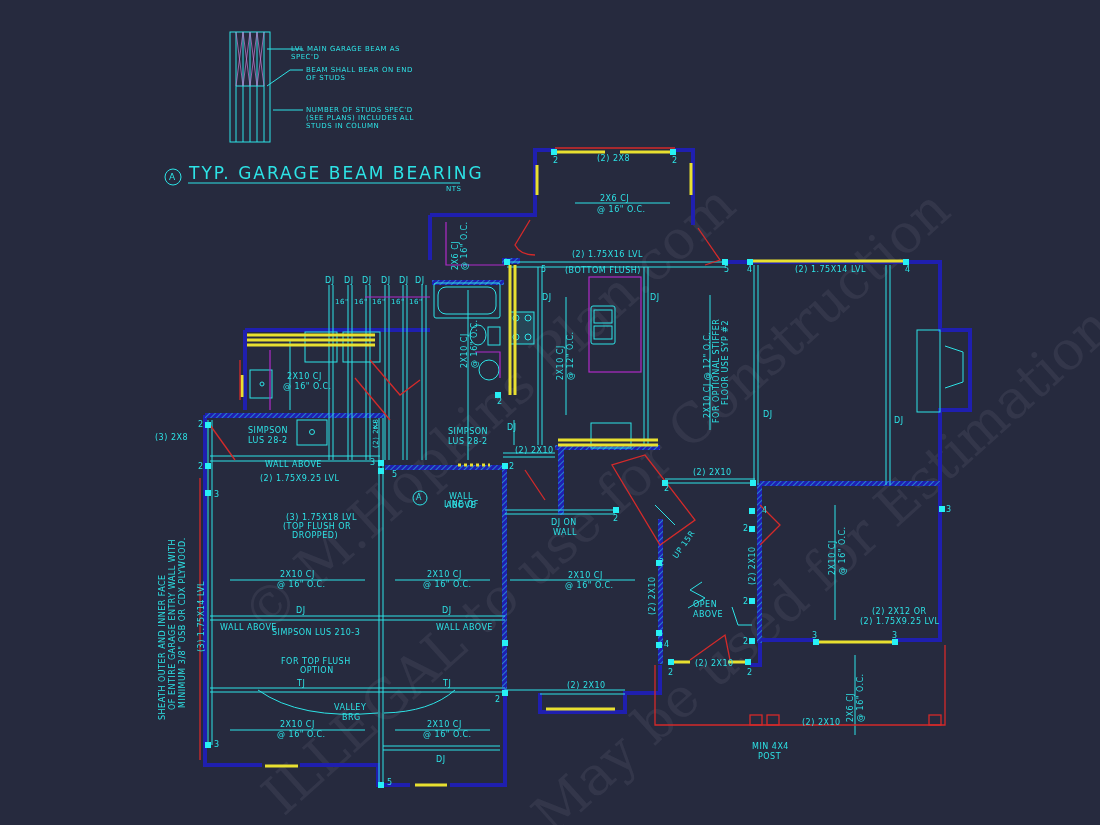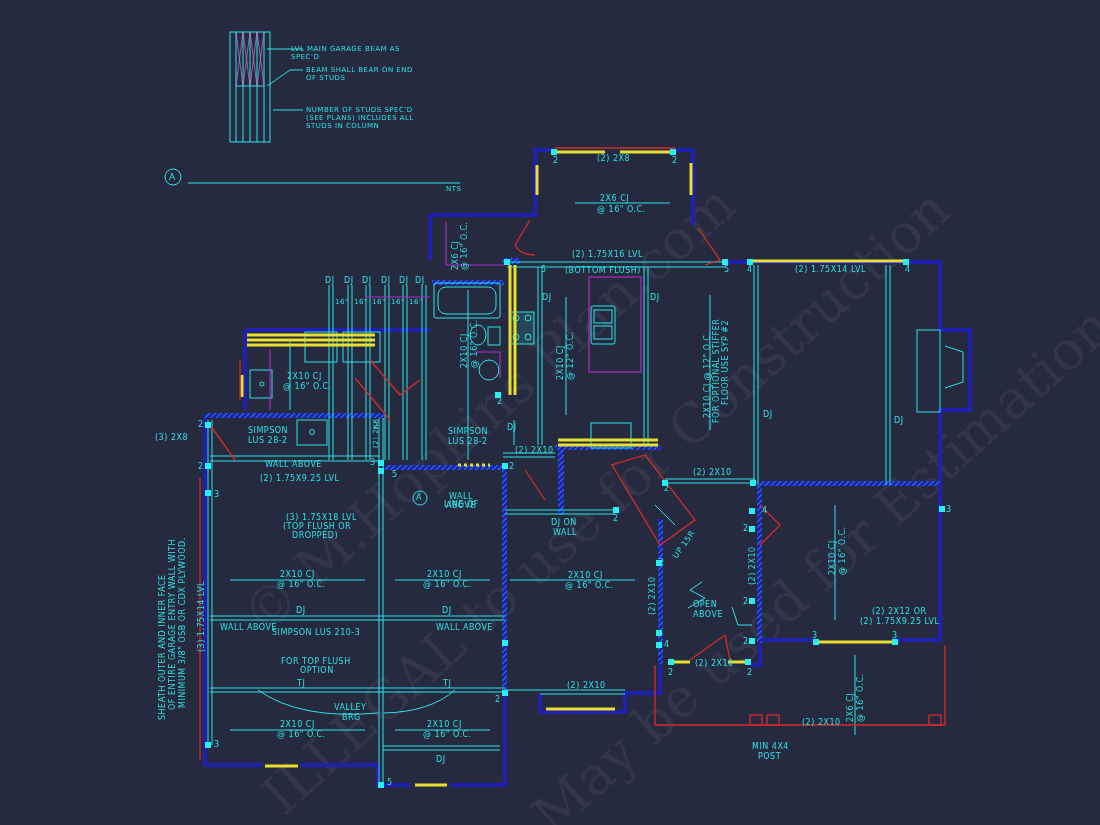--- a/index.html
+++ b/index.html
@@ -275,20 +275,21 @@
       <rect x="813" y="639" width="6" height="6"></rect>
         <rect x="892" y="639" width="6" height="6"></rect>
       <rect x="939" y="506" width="6" height="6"></rect>
     </g>
   </svg>
 
   <div class="lbl sm" style="left:291px;top:45px;width:110px;white-space:normal;">LVL MAIN GARAGE BEAM AS SPEC'D</div>
   <div class="lbl sm" style="left:306px;top:66px;width:120px;white-space:normal;">BEAM SHALL BEAR ON END OF STUDS</div>
   <div class="lbl sm" style="left:306px;top:106px;width:110px;white-space:normal;">NUMBER OF STUDS SPEC'D (SEE PLANS) INCLUDES ALL STUDS IN COLUMN</div>
   <div class="lbl" style="left:169px;top:172px;font-size:9px;">A</div>
+  <div class="title" style="left:189px;top:163px;">TYP. GARAGE BEAM BEARING</div>
   <div class="lbl sm" style="left:446px;top:185px;">NTS</div>
 
   <div class="lbl" style="left:597px;top:154px;">(2) 2x8</div>
   <div class="lbl c" style="left:600px;top:194px;">2x6 CJ</div>
   <div class="lbl c" style="left:597px;top:205px;">@ 16" O.C.</div>
 
   <div class="lbl" style="left:572px;top:250px;">(2) 1.75x16 LVL</div>
   <div class="lbl" style="left:565px;top:266px;">(BOTTOM FLUSH)</div>
   <div class="lbl" style="left:542px;top:293px;">DJ</div>
   <div class="lbl" style="left:650px;top:293px;">DJ</div>

